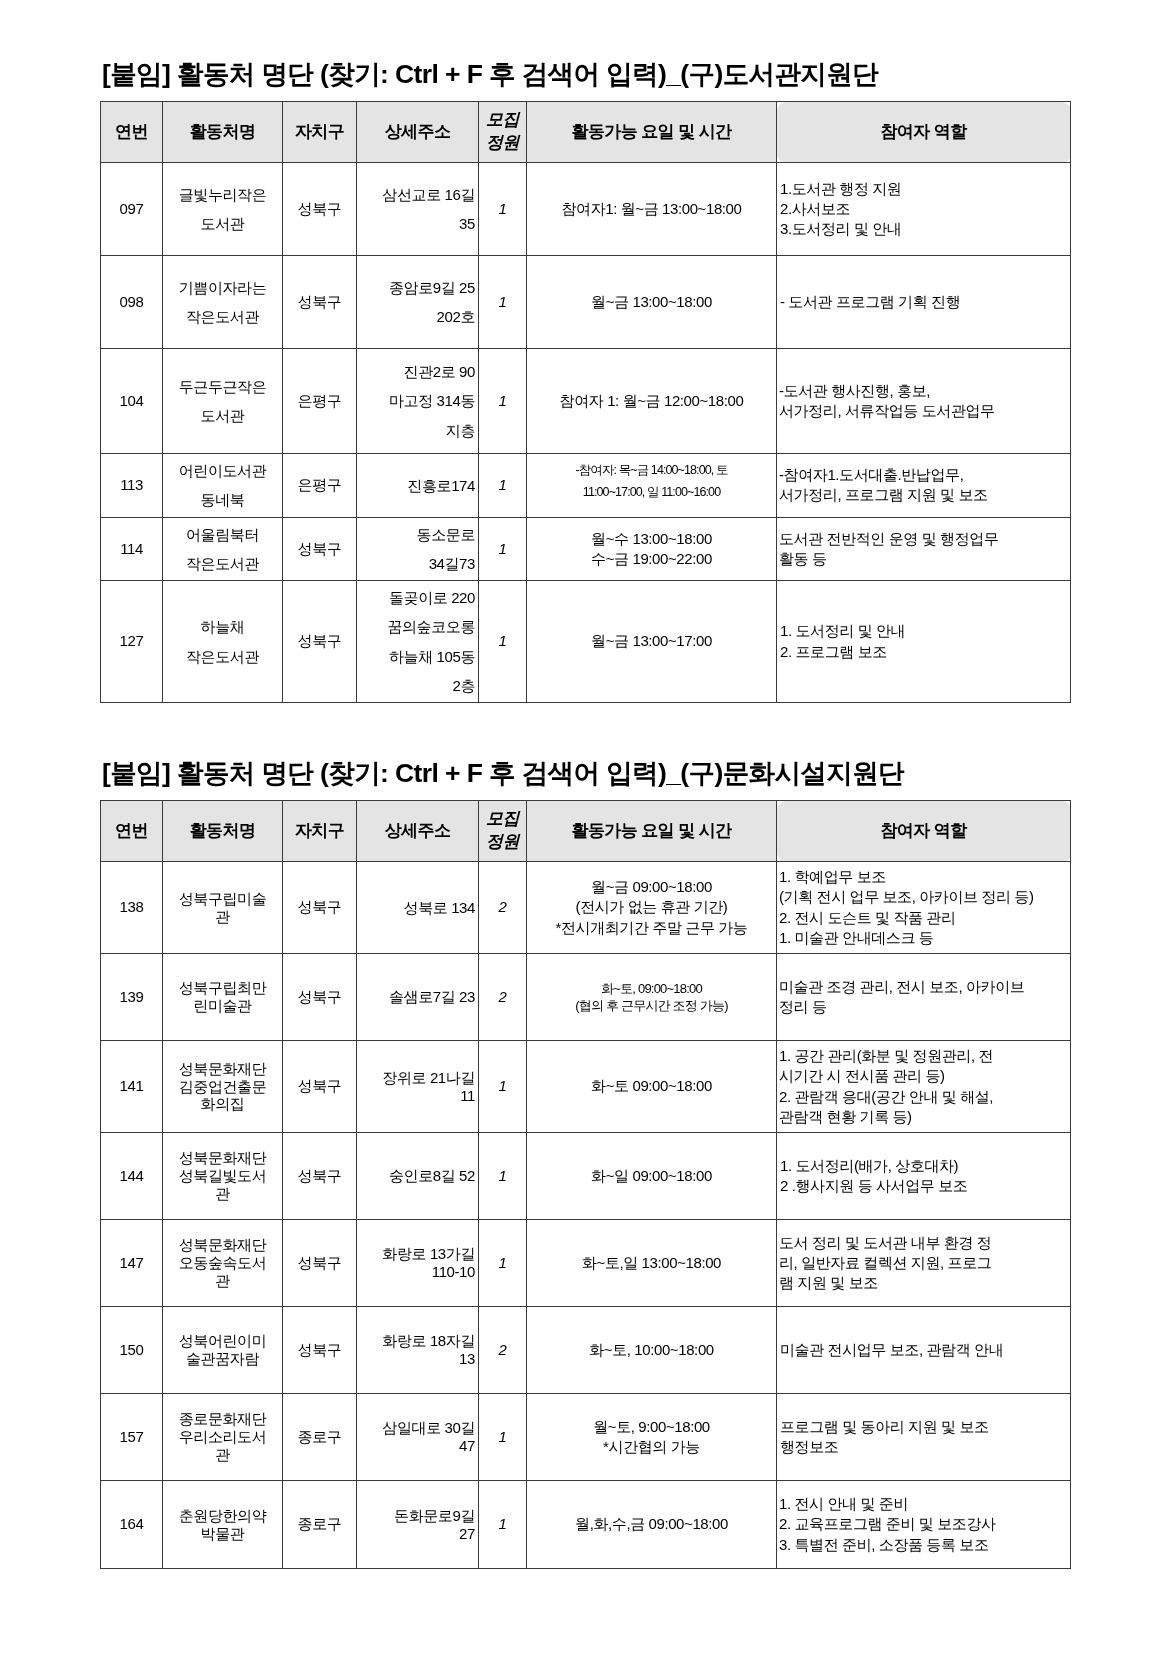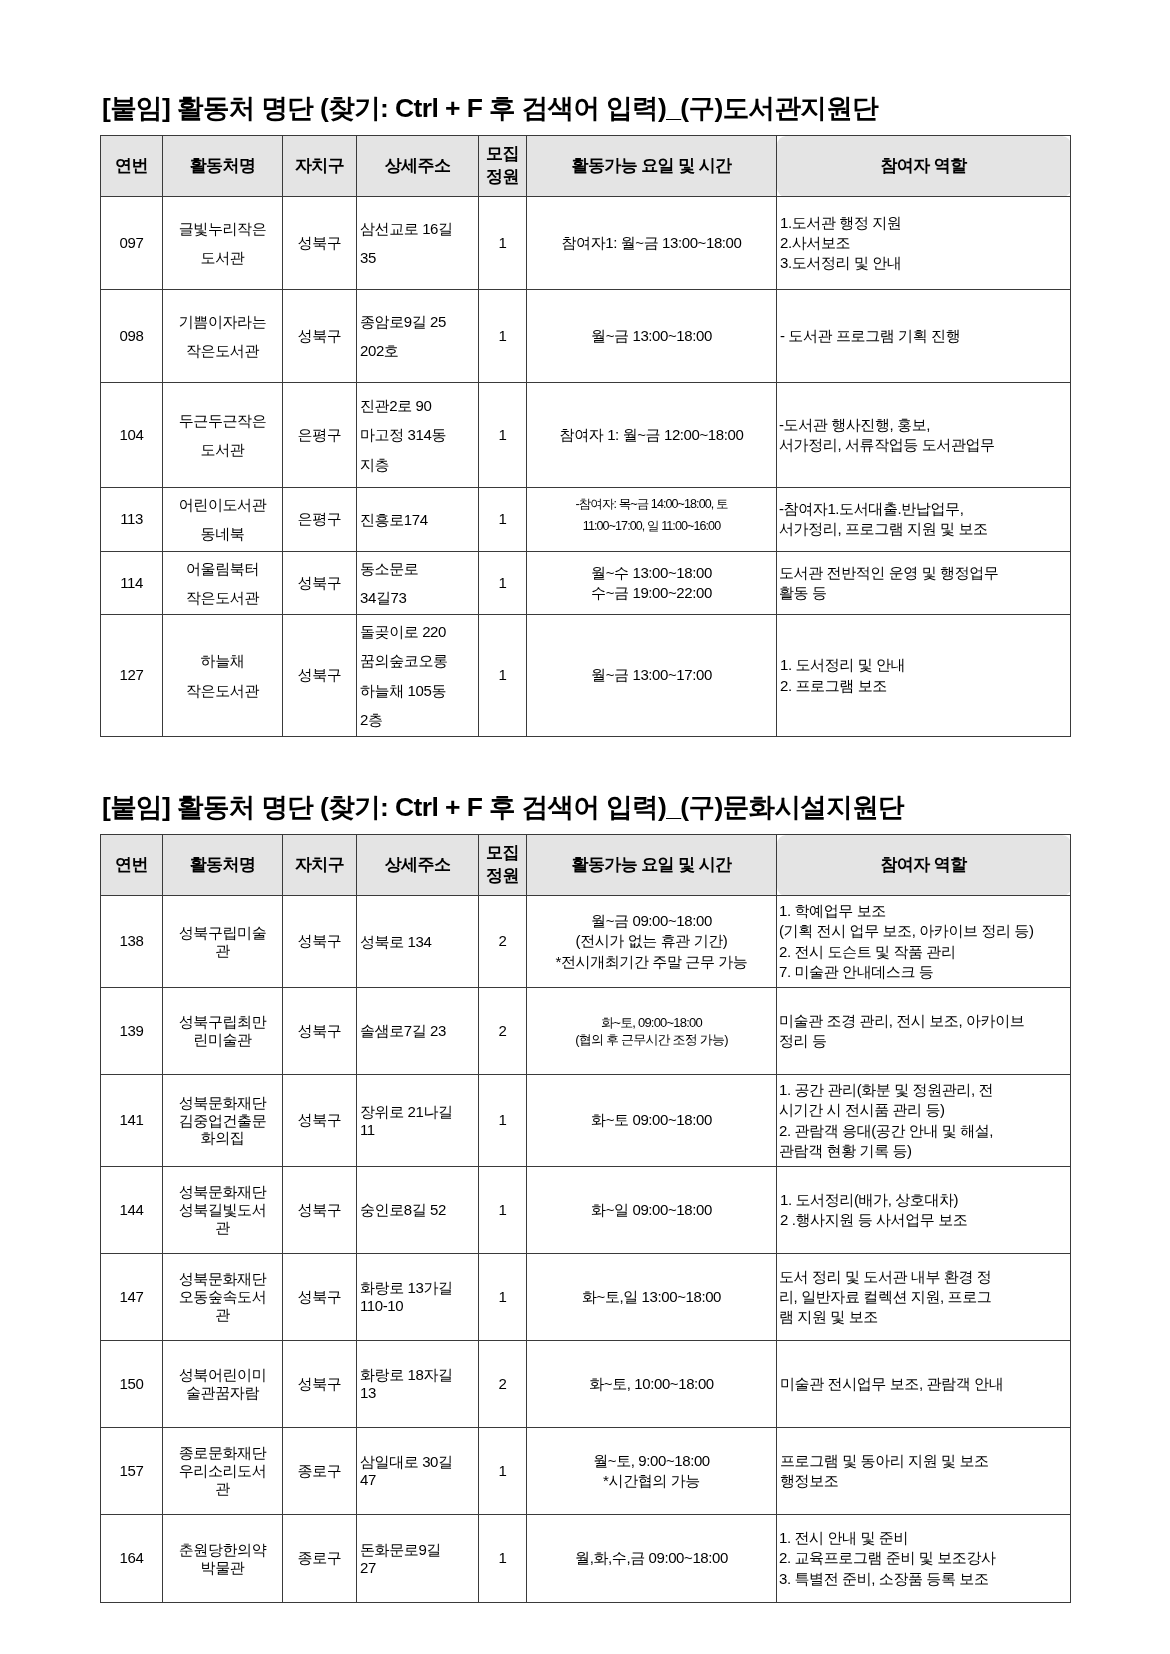--- a/index.html
+++ b/index.html
@@ -12,21 +12,21 @@
     height: 1654px;
     font-family: "Liberation Sans", "DejaVu Sans", sans-serif;
     color: #000000;
     position: relative;
     overflow: hidden;
   }
   .page {
     box-sizing: border-box;
     width: 1031px;
     height: 1654px;
-    padding: 90px 100px 0 100px;
+    padding: 56px 100px 0 100px;
     position: relative;
   }
   .section { margin: 0 0 0 0; }
   .section + .section { margin-top: 52px; }
 
   .section-title {
     font-size: 26.5px;
     font-weight: 700;
     letter-spacing: -0.6px;
     margin: 0 0 9px 2px;
@@ -54,22 +54,22 @@
     text-align: center;
     font-weight: 700;
     font-size: 17px;
     letter-spacing: -0.6px;
     height: 56px;
     padding: 2px;
   }
   .c-no      { width: 62px;  text-align: center; margin-top: 8px; }
   .c-name    { width: 120px; text-align: center; }
   .c-gu      { width: 74px;  text-align: center; }
-  .c-addr    { width: 122px; text-align: left; }
-  .c-cap     { width: 48px;  text-align: center; }
+  .c-addr    { width: 122px; text-align: right; }
+  .c-cap     { width: 48px;  text-align: center; font-style: italic; }
   .c-time    { width: 250px; text-align: center; }
   .c-role    { width: 294px; text-align: left; padding-left: 6px; border-radius: 9px; }
 
   td.c-time .line, td.c-role .line, td.c-name .line,
   td.c-addr .line {
     display: block;
     white-space: nowrap;
   }
   td.c-role .line { white-space: nowrap; }
   td.c-name .line, td.c-addr .line { white-space: normal; }
@@ -323,21 +323,21 @@
           <td class="c-cap">2</td>
           <td class="c-time squeeze2">
             <span class="line">월~금 09:00~18:00</span>
             <span class="line">(전시가 없는 휴관 기간)</span>
             <span class="line">*전시개최기간 주말 근무 가능</span>
           </td>
           <td class="c-role squeeze2 role-overflow">
             <span class="line">1. 학예업무 보조</span>
             <span class="line">(기획 전시 업무 보조, 아카이브 정리 등)</span>
             <span class="line">2. 전시 도슨트 및 작품 관리</span>
-            <span class="line">7. 미술관 안내데스크 등</span>
+            <span class="line">1. 미술관 안내데스크 등</span>
           </td>
         </tr>
 
         <tr>
           <td class="c-no">139</td>
           <td class="c-name">
             <span class="line">성북구립최만</span>
             <span class="line">린미술관</span>
           </td>
           <td class="c-gu">성북구</td>

